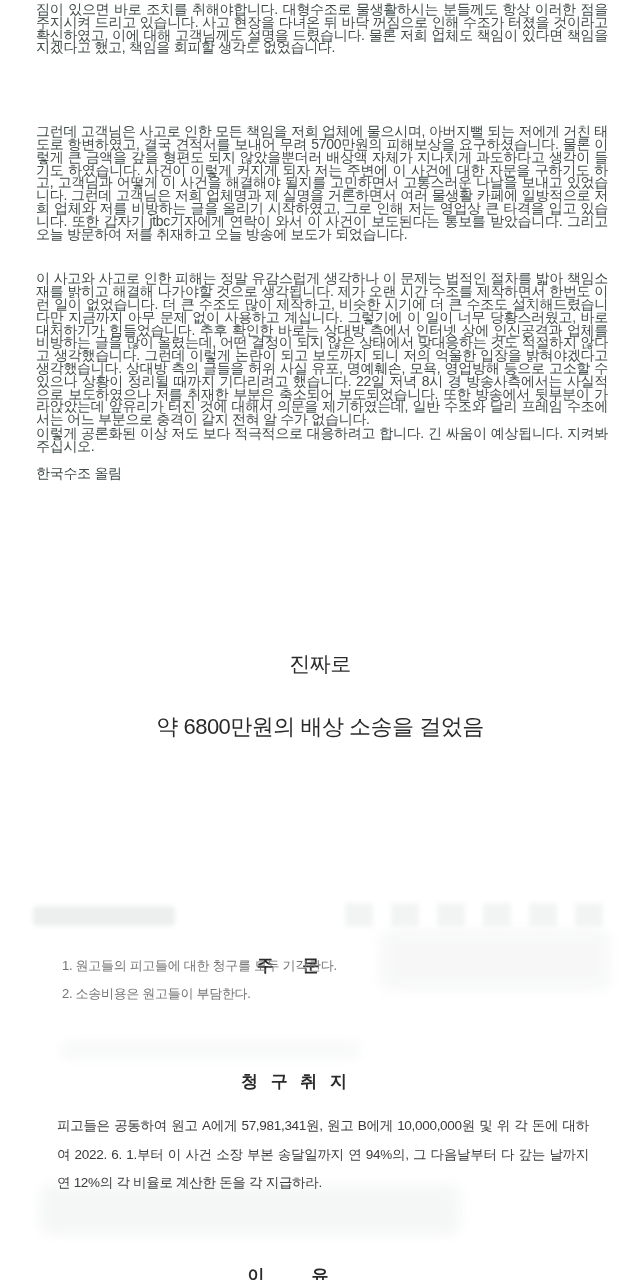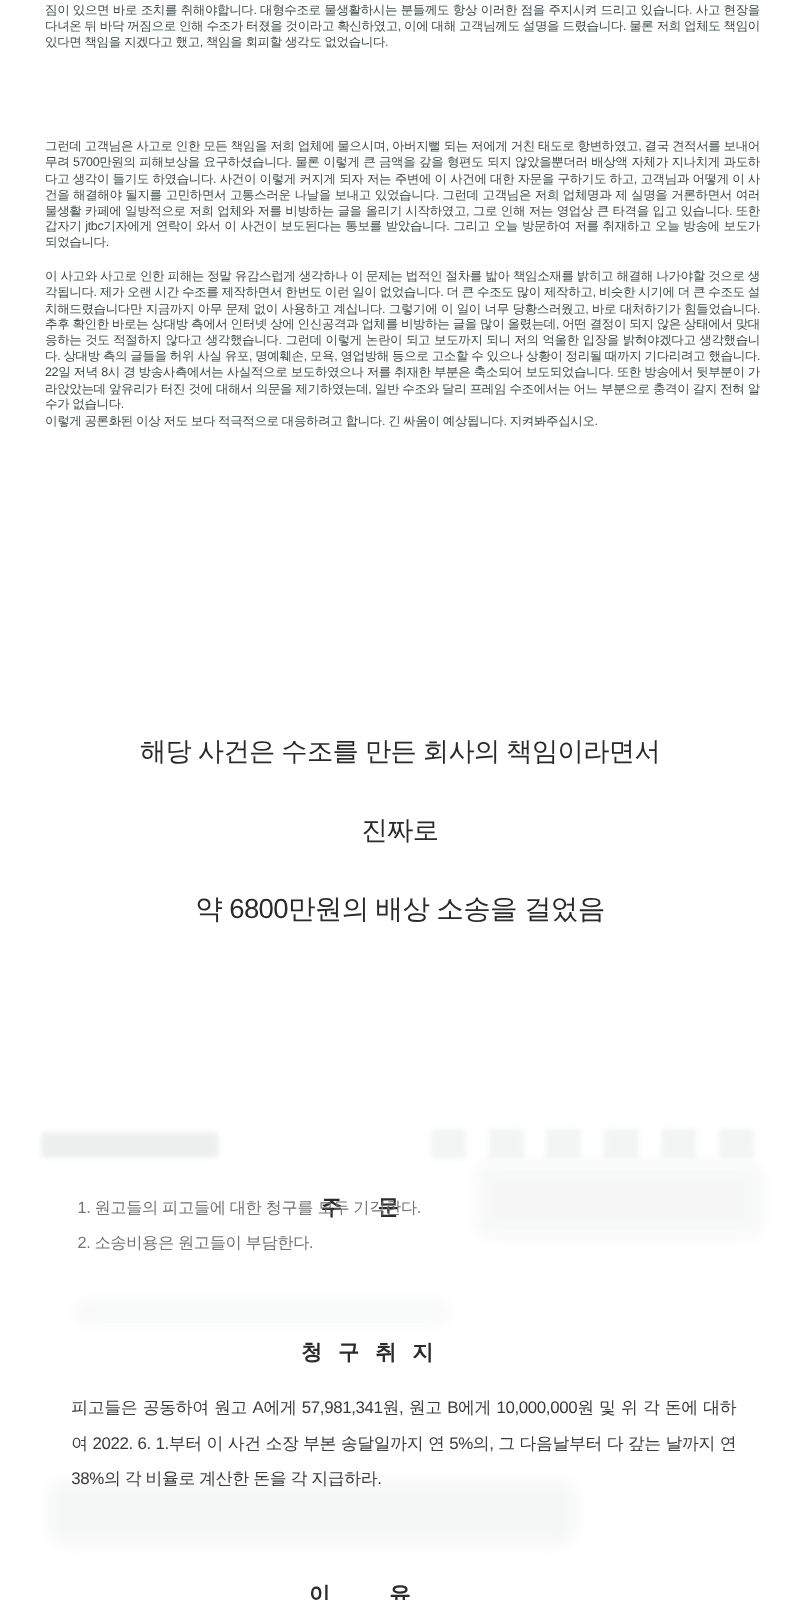--- a/index.html
+++ b/index.html
@@ -3,25 +3,25 @@
 <meta charset="utf-8">
 <style>
   html,body{margin:0;padding:0;background:#ffffff;}
   .page{
     position:relative;width:640px;height:1280px;background:#ffffff;overflow:hidden;
     font-family:"Liberation Sans","DejaVu Sans",sans-serif;
   }
   
   .statement{position:absolute;top:3px;left:36px;width:572px;color:#3f4a48;}
   .statement p{
-    margin:0;font-size:10px;line-height:12.8px;letter-spacing:-0.3px;
+    margin:0;font-size:14px;line-height:12.8px;letter-spacing:-0.3px;
     text-align:justify;word-break:break-all;
   }
   .statement .p-first{margin-bottom:71px;}
-  .statement .p-second{margin-bottom:14px;}
+  .statement .p-second{margin-bottom:32px;}
   .statement .p-third{margin-bottom:1px;}
   .statement .p-followup{margin-bottom:0;}
   .statement .signature{margin-top:14px;text-align:left;}
   
   .caption{
     position:absolute;top:370px;left:0;width:640px;text-align:center;
     font-size:22px;color:#2a2a2a;letter-spacing:-0.5px;
   }
   .big-line{
     position:absolute;left:0;width:640px;text-align:center;
@@ -61,37 +61,37 @@
 </head>
 <body>
 
 <div class="page">
 
   <section class="statement">
     <p class="p-first">짐이 있으면 바로 조치를 취해야합니다. 대형수조로 물생활하시는 분들께도 항상 이러한 점을 주지시켜 드리고 있습니다. 사고 현장을 다녀온 뒤 바닥 꺼짐으로 인해 수조가 터졌을 것이라고 확신하였고, 이에 대해 고객님께도 설명을 드렸습니다. 물론 저희 업체도 책임이 있다면 책임을 지겠다고 했고, 책임을 회피할 생각도 없었습니다.</p>
     <p class="p-second">그런데 고객님은 사고로 인한 모든 책임을 저희 업체에 물으시며, 아버지뻘 되는 저에게 거친 태도로 항변하였고, 결국 견적서를 보내어 무려 5700만원의 피해보상을 요구하셨습니다. 물론 이렇게 큰 금액을 갚을 형편도 되지 않았을뿐더러 배상액 자체가 지나치게 과도하다고 생각이 들기도 하였습니다. 사건이 이렇게 커지게 되자 저는 주변에 이 사건에 대한 자문을 구하기도 하고, 고객님과 어떻게 이 사건을 해결해야 될지를 고민하면서 고통스러운 나날을 보내고 있었습니다. 그런데 고객님은 저희 업체명과 제 실명을 거론하면서 여러 물생활 카페에 일방적으로 저희 업체와 저를 비방하는 글을 올리기 시작하였고, 그로 인해 저는 영업상 큰 타격을 입고 있습니다. 또한 갑자기 jtbc기자에게 연락이 와서 이 사건이 보도된다는 통보를 받았습니다. 그리고 오늘 방문하여 저를 취재하고 오늘 방송에 보도가 되었습니다.</p>
     <p class="p-third">이 사고와 사고로 인한 피해는 정말 유감스럽게 생각하나 이 문제는 법적인 절차를 밟아 책임소재를 밝히고 해결해 나가야할 것으로 생각됩니다. 제가 오랜 시간 수조를 제작하면서 한번도 이런 일이 없었습니다. 더 큰 수조도 많이 제작하고, 비슷한 시기에 더 큰 수조도 설치해드렸습니다만 지금까지 아무 문제 없이 사용하고 계십니다. 그렇기에 이 일이 너무 당황스러웠고, 바로 대처하기가 힘들었습니다. 추후 확인한 바로는 상대방 측에서 인터넷 상에 인신공격과 업체를 비방하는 글을 많이 올렸는데, 어떤 결정이 되지 않은 상태에서 맞대응하는 것도 적절하지 않다고 생각했습니다. 그런데 이렇게 논란이 되고 보도까지 되니 저의 억울한 입장을 밝혀야겠다고 생각했습니다. 상대방 측의 글들을 허위 사실 유포, 명예훼손, 모욕, 영업방해 등으로 고소할 수 있으나 상황이 정리될 때까지 기다리려고 했습니다. 22일 저녁 8시 경 방송사측에서는 사실적으로 보도하였으나 저를 취재한 부분은 축소되어 보도되었습니다. 또한 방송에서 뒷부분이 가라앉았는데 앞유리가 터진 것에 대해서 의문을 제기하였는데, 일반 수조와 달리 프레임 수조에서는 어느 부분으로 충격이 갈지 전혀 알 수가 없습니다.</p>
     <p class="p-followup">이렇게 공론화된 이상 저도 보다 적극적으로 대응하려고 합니다. 긴 싸움이 예상됩니다. 지켜봐주십시오.</p>
+    <p class="signature">한국수조 올림</p>
   </section>
 
 
-  <div class="big-line l1">해당 사건은 수조를 만든 회사의 책임이라면서</div>
   <div class="big-line l2">진짜로</div>
   <div class="big-line l3">약 6800만원의 배상 소송을 걸었음</div>
 
   <section>
     <div class="smudge s1"></div>
     <div class="smudge s2"></div>
     <div class="smudge s3"></div>
     <div class="smudge s4"></div>
     <div class="smudge s5"></div>
 
     <h2 class="court-heading order">주      문</h2>
     <p class="order-item i1">1. 원고들의 피고들에 대한 청구를 모두 기각한다.</p>
     <p class="order-item i2">2. 소송비용은 원고들이 부담한다.</p>
 
     <h2 class="court-heading claim">청 구 취 지</h2>
-    <p class="claim-text">피고들은 공동하여 원고 A에게 57,981,341원, 원고 B에게 10,000,000원 및 위 각 돈에 대하여 2022. 6. 1.부터 이 사건 소장 부본 송달일까지 연 5%의, 그 다음날부터 다 갚는 날까지 연 38%의 각 비율로 계산한 돈을 각 지급하라.</p>
+    <p class="claim-text">피고들은 공동하여 원고 A에게 57,981,341원, 원고 B에게 10,000,000원 및 위 각 돈에 대하여 2022. 6. 1.부터 이 사건 소장 부본 송달일까지 연 94%의, 그 다음날부터 다 갚는 날까지 연 12%의 각 비율로 계산한 돈을 각 지급하라.</p>
 
     <h2 class="court-heading reason">이          유</h2>
   </section>
 
 </div>
 
 </body></html>

